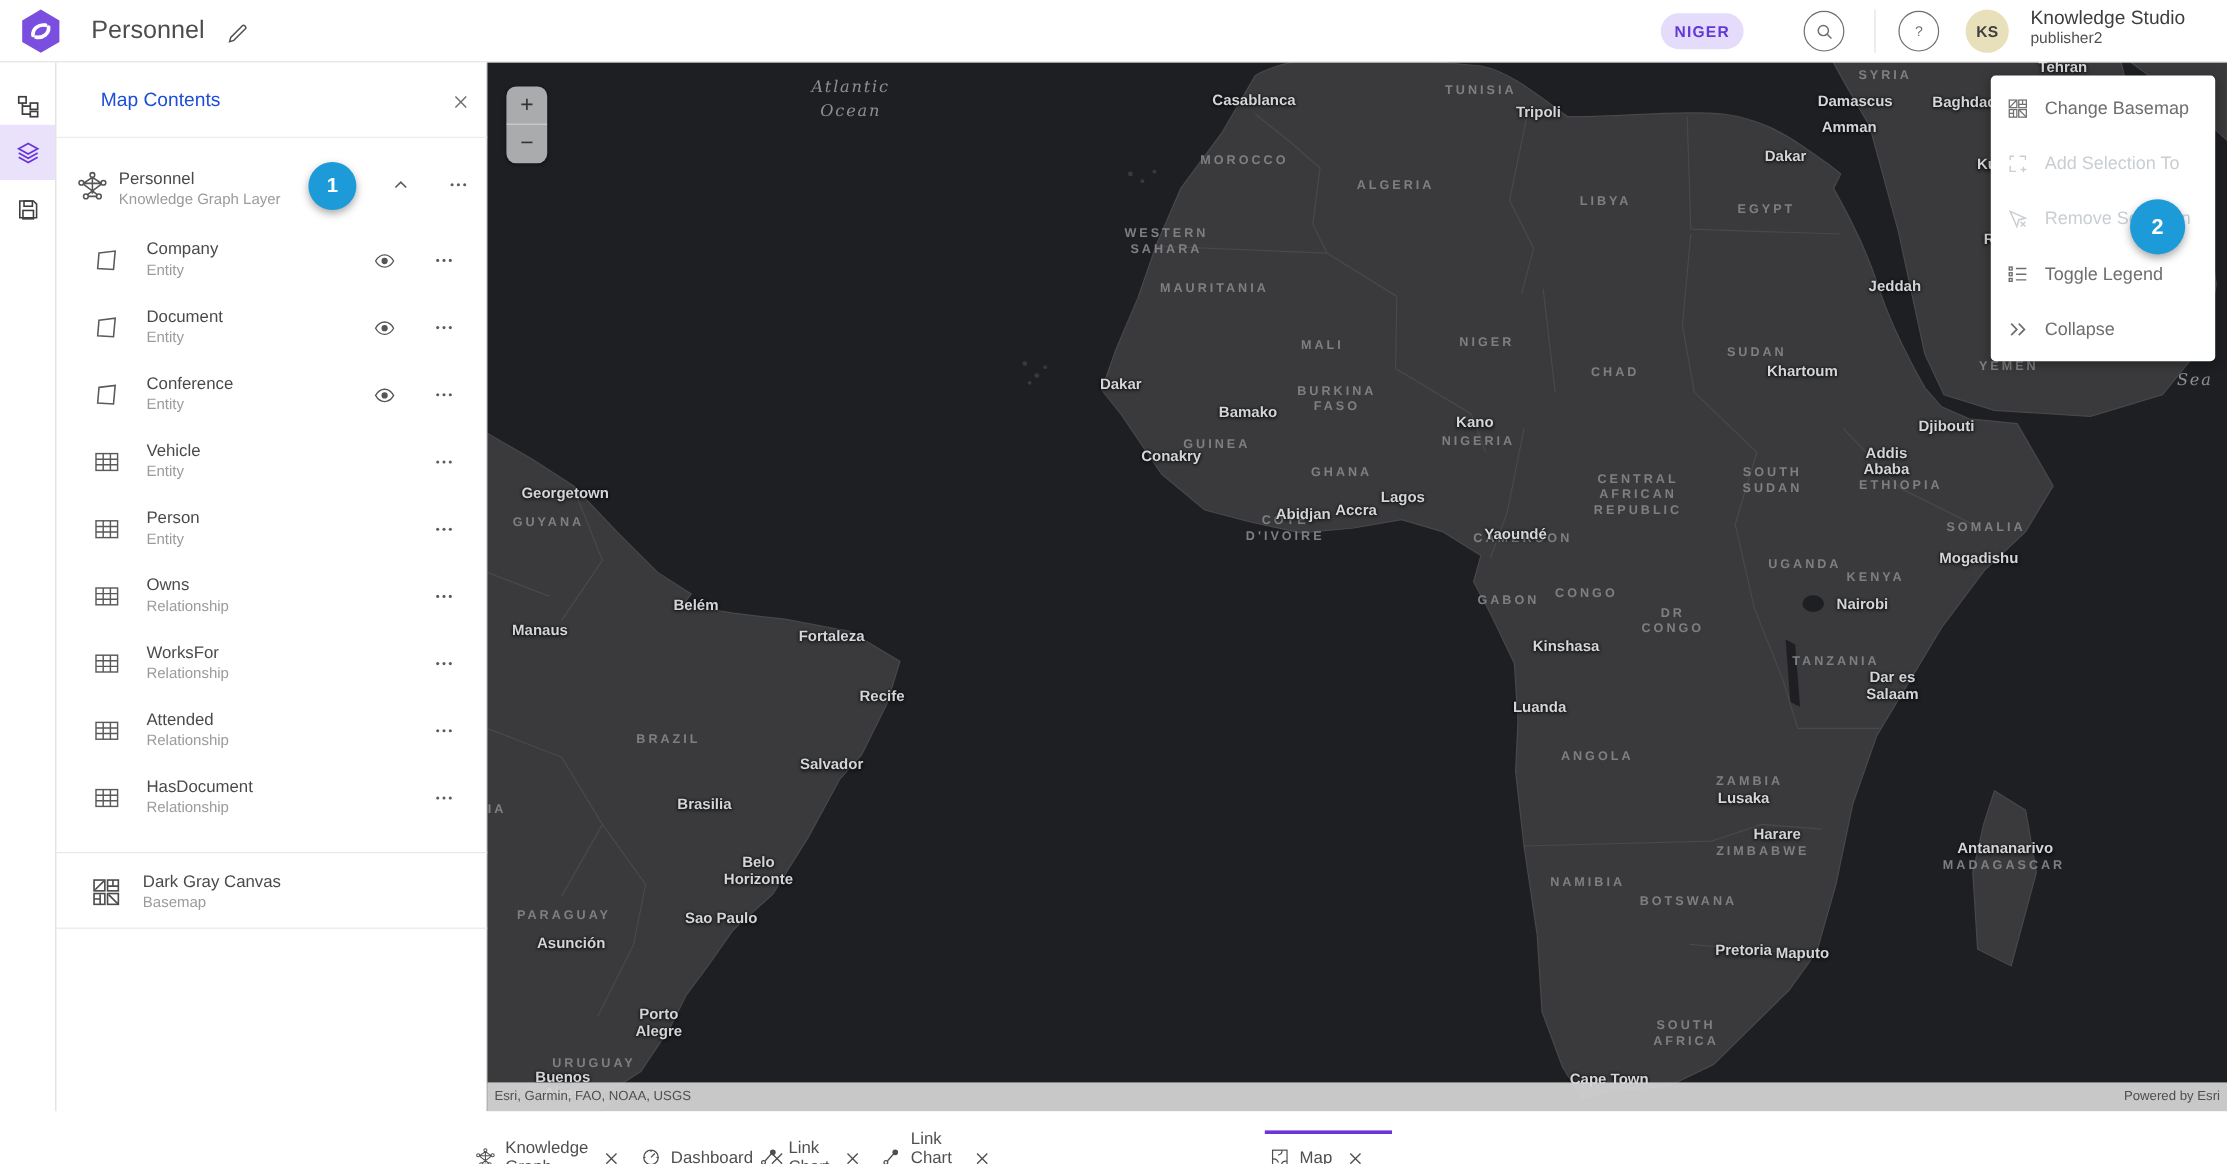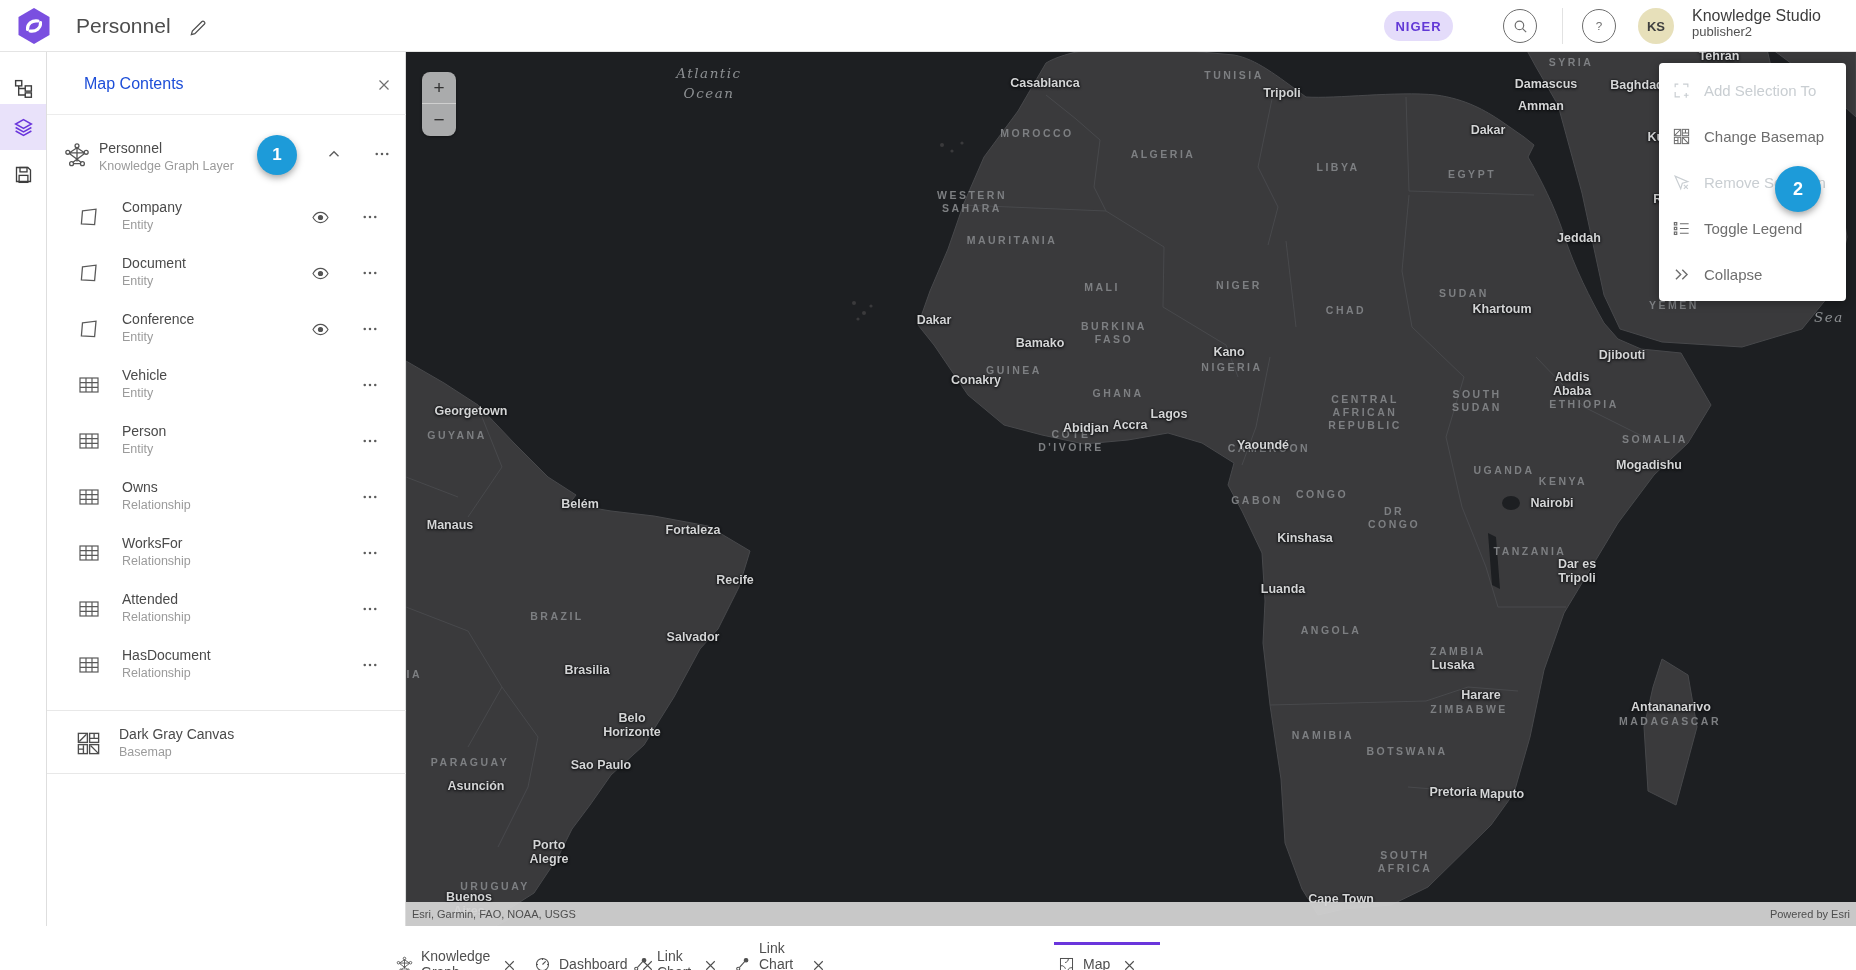--- a/index.html
+++ b/index.html
@@ -227,21 +227,21 @@
       <span class="map-label city-label" style="left: 763px; top: 370px;">Lagos</span>
       <span class="map-label city-label" style="left: 724px; top: 381px;">Accra</span>
       <span class="map-label city-label" style="left: 680px; top: 384px;">Abidjan</span>
       <span class="map-label city-label" style="left: 1166px; top: 340px;">Addis
 Ababa</span>
       <span class="map-label city-label" style="left: 857px; top: 401px;">Yaoundé</span>
       <span class="map-label city-label" style="left: 1243px; top: 421px;">Mogadishu</span>
       <span class="map-label city-label" style="left: 1146px; top: 459px;">Nairobi</span>
       <span class="map-label city-label" style="left: 899px; top: 494px;">Kinshasa</span>
       <span class="map-label city-label" style="left: 1171px; top: 527px;">Dar es
-Tripoli</span>
+Salaam</span>
       <span class="map-label city-label" style="left: 877px; top: 545px;">Luanda</span>
       <span class="map-label city-label" style="left: 1047px; top: 621px;">Lusaka</span>
       <span class="map-label city-label" style="left: 1075px; top: 651px;">Harare</span>
       <span class="map-label city-label" style="left: 1265px; top: 663px;">Antananarivo</span>
       <span class="map-label city-label" style="left: 1047px; top: 748px;">Pretoria</span>
       <span class="map-label city-label" style="left: 1096px; top: 750px;">Maputo</span>
       <span class="map-label city-label" style="left: 935px; top: 855px;">Cape Town</span>
       <span class="map-label city-label" style="left: 65px; top: 367px;">Georgetown</span>
       <span class="map-label city-label" style="left: 44px; top: 481px;">Manaus</span>
       <span class="map-label city-label" style="left: 174px; top: 460px;">Belém</span>
@@ -517,40 +517,40 @@
     </svg>
     <div class="b-text">
       <div class="row-title">Dark Gray Canvas</div>
       <div class="row-sub">Basemap</div>
     </div>
   </div>
   <div id="basemap-sep-bot"></div>
 </div>
 
 <div id="context-menu">
-    <div class="menu-item disabled">
-      <span style="width:19px;height:19px;display:inline-flex">
-        <svg viewBox="0 0 24 24" fill="none" stroke="currentColor" stroke-width="1.5">
-          <path d="M4 8V4h4M14 4h6v4M4 14v6h6" stroke-dasharray="none"></path>
-          <path d="M15 18h6M18 15v6"></path>
-        </svg>
-      </span>
-      <span>Add Selection To</span>
-    </div>
     <div class="menu-item">
       <span style="width:19px;height:19px;display:inline-flex">
         <svg viewBox="0 0 24 24" fill="none" stroke="currentColor" stroke-width="1.3">
           <rect x="3" y="3" width="8" height="8"></rect>
           <rect x="13" y="3" width="8" height="8"></rect>
           <rect x="3" y="13" width="8" height="8"></rect>
           <rect x="13" y="13" width="8" height="8"></rect>
           <path d="M3.8 10.2 10.2 3.8 M17 3v4.5 M13 7.5h8 M3 17h4.5 M7.5 13.5V21 M13.8 13.8 21 21"></path>
         </svg>
       </span>
       <span>Change Basemap</span>
+    </div>
+    <div class="menu-item disabled">
+      <span style="width:19px;height:19px;display:inline-flex">
+        <svg viewBox="0 0 24 24" fill="none" stroke="currentColor" stroke-width="1.5">
+          <path d="M4 8V4h4M14 4h6v4M4 14v6h6" stroke-dasharray="none"></path>
+          <path d="M15 18h6M18 15v6"></path>
+        </svg>
+      </span>
+      <span>Add Selection To</span>
     </div>
     <div class="menu-item disabled">
       <span style="width:19px;height:19px;display:inline-flex">
         <svg viewBox="0 0 24 24" fill="none" stroke="currentColor" stroke-width="1.5">
           <path d="M4 4l7 16 2-7 7-2Z"></path>
           <path d="M15 15l5 5M20 15l-5 5"></path>
         </svg>
       </span>
       <span>Remove Selection</span>
     </div>

